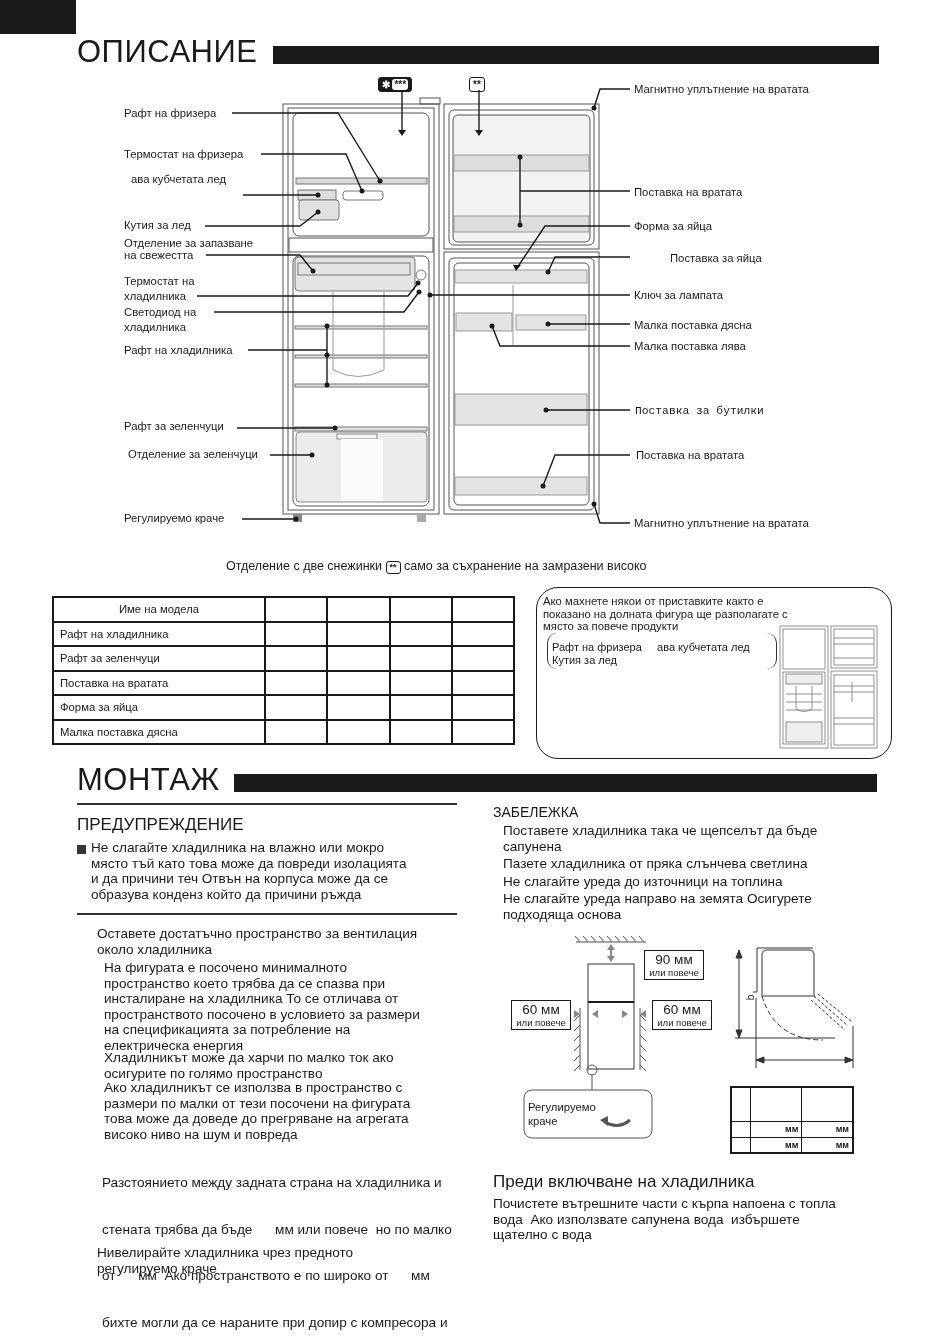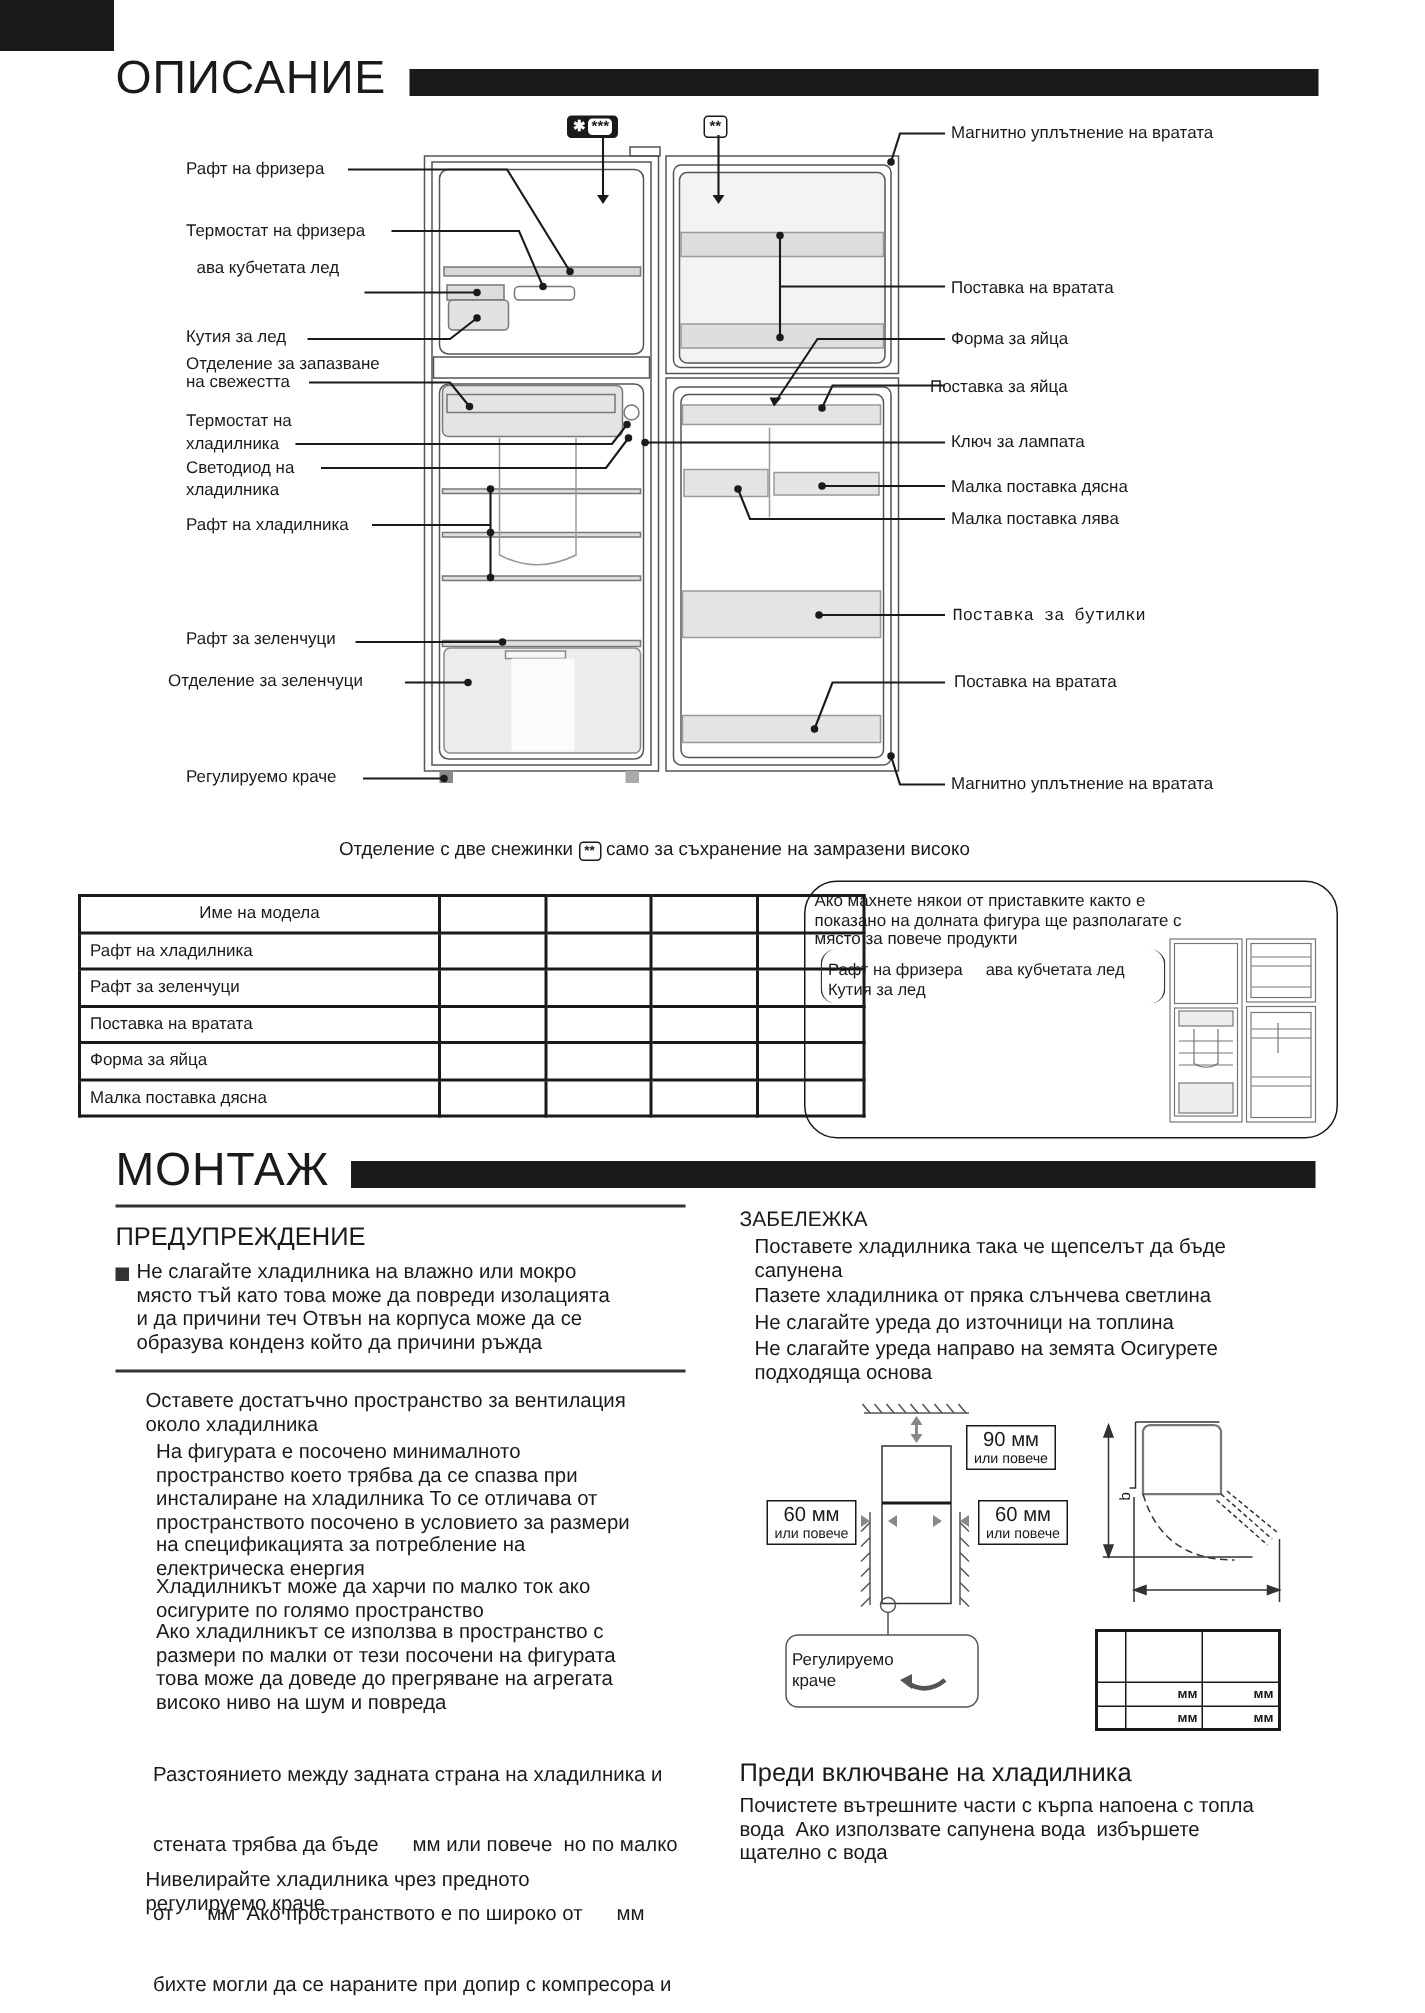--- a/index.html
+++ b/index.html
@@ -161,41 +161,41 @@
 <div class="abs lbl" style="left:131px; top:173px;">ава кубчетата лед</div>
 <div class="abs lbl" style="left:124px; top:219px;">Кутия за лед</div>
 <div class="abs lbl" style="left:124px; top:237px;">Отделение за запазване</div>
 <div class="abs lbl" style="left:124px; top:249px;">на свежестта</div>
 <div class="abs lbl" style="left:124px; top:275px;">Термостат на</div>
 <div class="abs lbl" style="left:124px; top:290px;">хладилника</div>
 <div class="abs lbl" style="left:124px; top:306px;">Светодиод на</div>
 <div class="abs lbl" style="left:124px; top:321px;">хладилника</div>
 <div class="abs lbl" style="left:124px; top:344px;">Рафт на хладилника</div>
 <div class="abs lbl" style="left:124px; top:420px;">Рафт за зеленчуци</div>
-<div class="abs lbl" style="left:112px; top:448px;text-align:right;">Отделение за зеленчуци</div>
+<div class="abs lbl" style="left:128px; top:448px;text-align:right;">Отделение за зеленчуци</div>
 <div class="abs lbl" style="left:124px; top:512px;">Регулируемо краче</div>
 
 <div class="abs lbl" style="left:634px; top:83px;">Магнитно уплътнение на вратата</div>
 <div class="abs lbl" style="left:634px; top:186px;">Поставка на вратата</div>
 <div class="abs lbl" style="left:634px; top:220px;">Форма за яйца</div>
-<div class="abs lbl" style="left:620px; top:252px;">Поставка за яйца</div>
+<div class="abs lbl" style="left:670px; top:252px;">Поставка за яйца</div>
 <div class="abs lbl" style="left:634px; top:289px;">Ключ за лампата</div>
 <div class="abs lbl" style="left:634px; top:319px;">Малка поставка  дясна</div>
 <div class="abs lbl" style="left:634px; top:340px;">Малка поставка  лява</div>
 <div class="abs lbl" style="left:635px; top:405px;font-family:Liberation Mono, monospace;">Поставка за бутилки</div>
 <div class="abs lbl" style="left:636px; top:449px;">Поставка на вратата</div>
 <div class="abs lbl" style="left:634px; top:517px;">Магнитно уплътнение на вратата</div>
 
 <div class="abs" style="left:226px; top:559px; font-size:12.5px; white-space:nowrap;">
   <span>Отделение с две снежинки</span>
   <span class="fz-icon" style="font-size:9px; line-height:11px;">**</span>
   <span>само за съхранение на замразени високо</span>
 </div>
 
-<table class="abs models" style="left:52px; top:596px; width:525px;">
+<table class="abs models" style="left:52px; top:596px; width:463px;">
   <tbody>
       <tr>
     <td class="head" style="width:217px;">Име на модела</td>
     <td style="width:64px;"></td>
     <td style="width:64px;"></td>
     <td style="width:64px;"></td>
     <td style="width:64px;"></td>
   </tr>
   <tr>
     <td>Рафт на хладилника</td>

